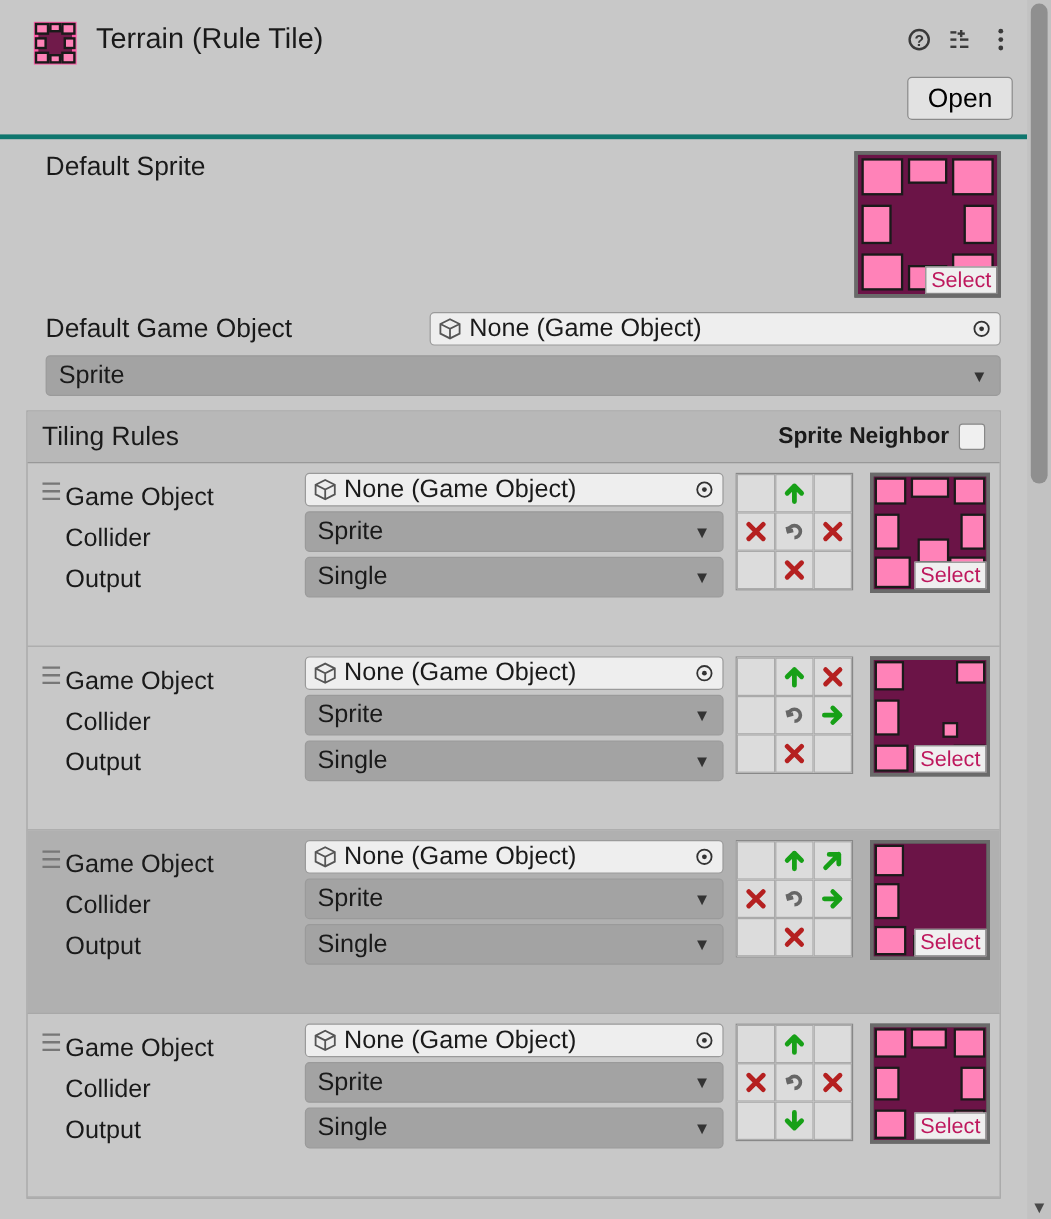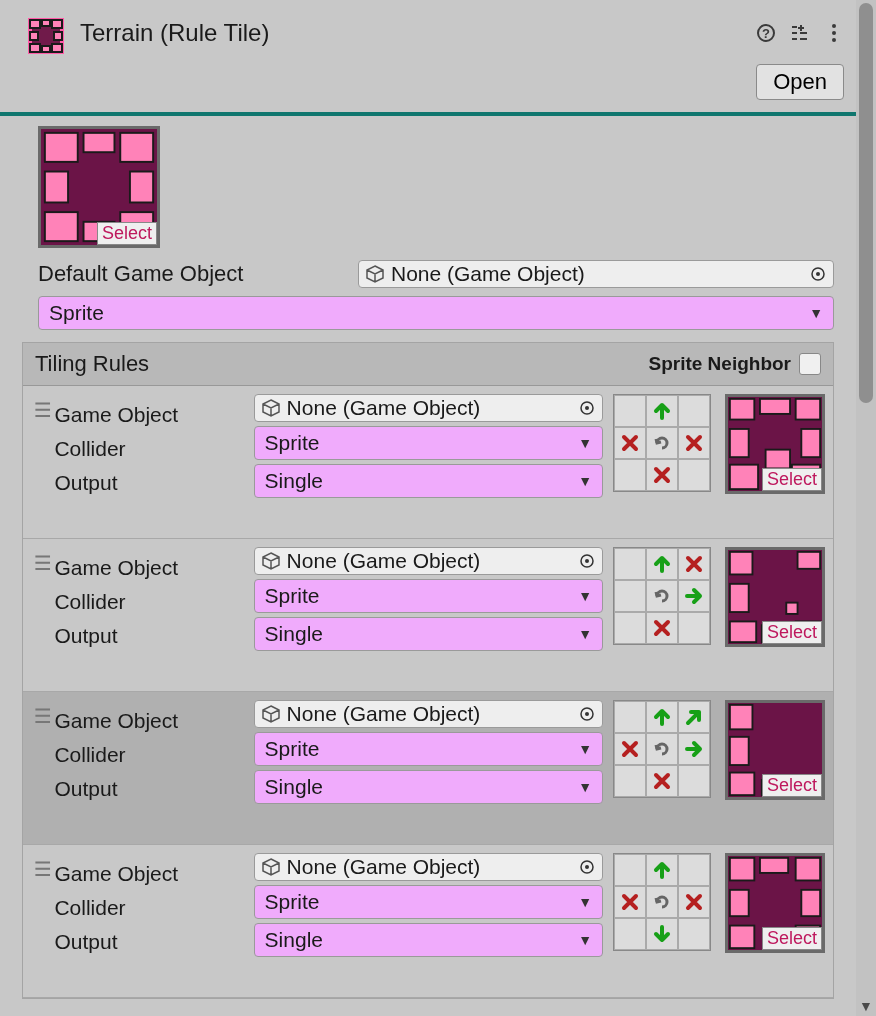--- a/index.html
+++ b/index.html
@@ -65,21 +65,21 @@
     display:flex; align-items:center;
     background:#eeeeee; border:1px solid #9a9a9a; border-radius:4px;
     height:28px; padding:0 6px;
   }
   .obj-field .cube-icon { width:20px; height:20px; margin-right:6px; color:#555; }
   .obj-field .obj-text { flex:1; font-size:21px; }
   .obj-field .picker { color:#444; }
 
   .dropdown {
     display:flex; align-items:center;
-    background:#f0abfc; border:1px solid #9a9a9a; border-radius:4px;
+    background:#a3a3a3; border:1px solid #9a9a9a; border-radius:4px;
     height:34px; padding:0 10px;gap:20px;
   }
   .dropdown .dd-text { flex:1; font-size:21px; }
   .dropdown .dd-caret { color:#333; font-size:14px; }
 
   
   .rules-outer { margin:12px 22px 0 22px; border:1px solid #a4a4a4; }
   .rules-header {
     display:flex; align-items:center;
     background:#b8b8b8; border-bottom:1px solid #989898;
@@ -177,20 +177,21 @@
         </div>
       </div>
     </div>
     <div class="open-row">
       <button class="open-btn">Open</button>
     </div>
   </div>
 
   <div class="prop-section">
     <div class="sprite-preview-row">
+      <div class="prop-label">Default Sprite</div>
       <div class="sprite-box">
         <svg viewBox="0 0 120 120" width="116" height="116">
           <rect width="120" height="120" class="tile-bg"></rect>
           <rect x="4" y="4" width="34" height="30" class="tile-block"></rect>
           <rect x="44" y="4" width="32" height="20" class="tile-block"></rect>
           <rect x="82" y="4" width="34" height="30" class="tile-block"></rect>
           <rect x="4" y="44" width="24" height="32" class="tile-block"></rect>
           <rect x="92" y="44" width="24" height="32" class="tile-block"></rect>
           <rect x="4" y="86" width="34" height="30" class="tile-block"></rect>
           <rect x="44" y="96" width="32" height="20" class="tile-block"></rect>

